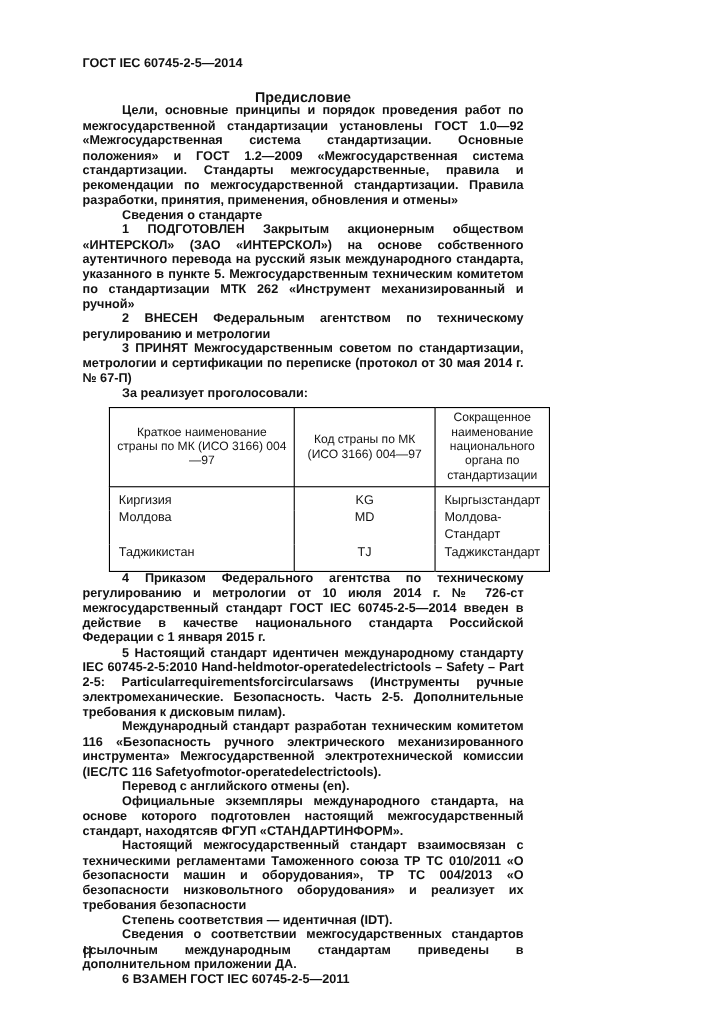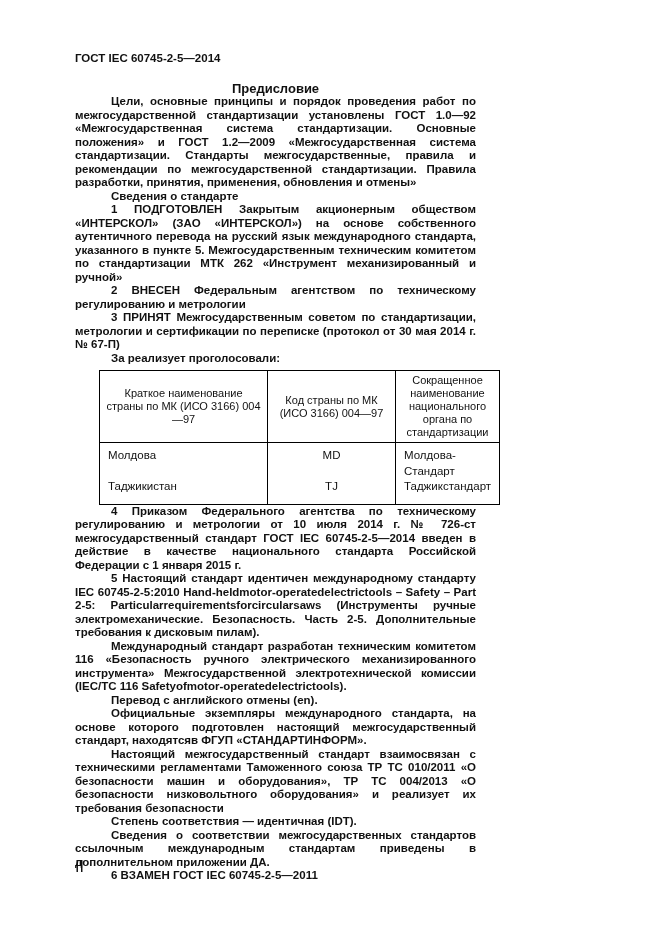--- a/index.html
+++ b/index.html
@@ -104,20 +104,25 @@
     </colgroup>
     <thead>
       <tr>
         <th>Краткое наименование страны по МК (ИСО 3166) 004—97</th>
         <th>Код страны по МК (ИСО 3166) 004—97</th>
         <th>Сокращенное наименование национального органа по стандартизации</th>
       </tr>
     </thead>
     <tbody>
       <tr>
+        <td>Киргизия</td>
+        <td class="code">KG</td>
+        <td>Кыргызстандарт</td>
+      </tr>
+      <tr>
         <td>Молдова</td>
         <td class="code">MD</td>
         <td>Молдова-Стандарт</td>
       </tr>
       <tr>
         <td>Таджикистан</td>
         <td class="code">TJ</td>
         <td>Таджикстандарт</td>
       </tr>
     </tbody>

